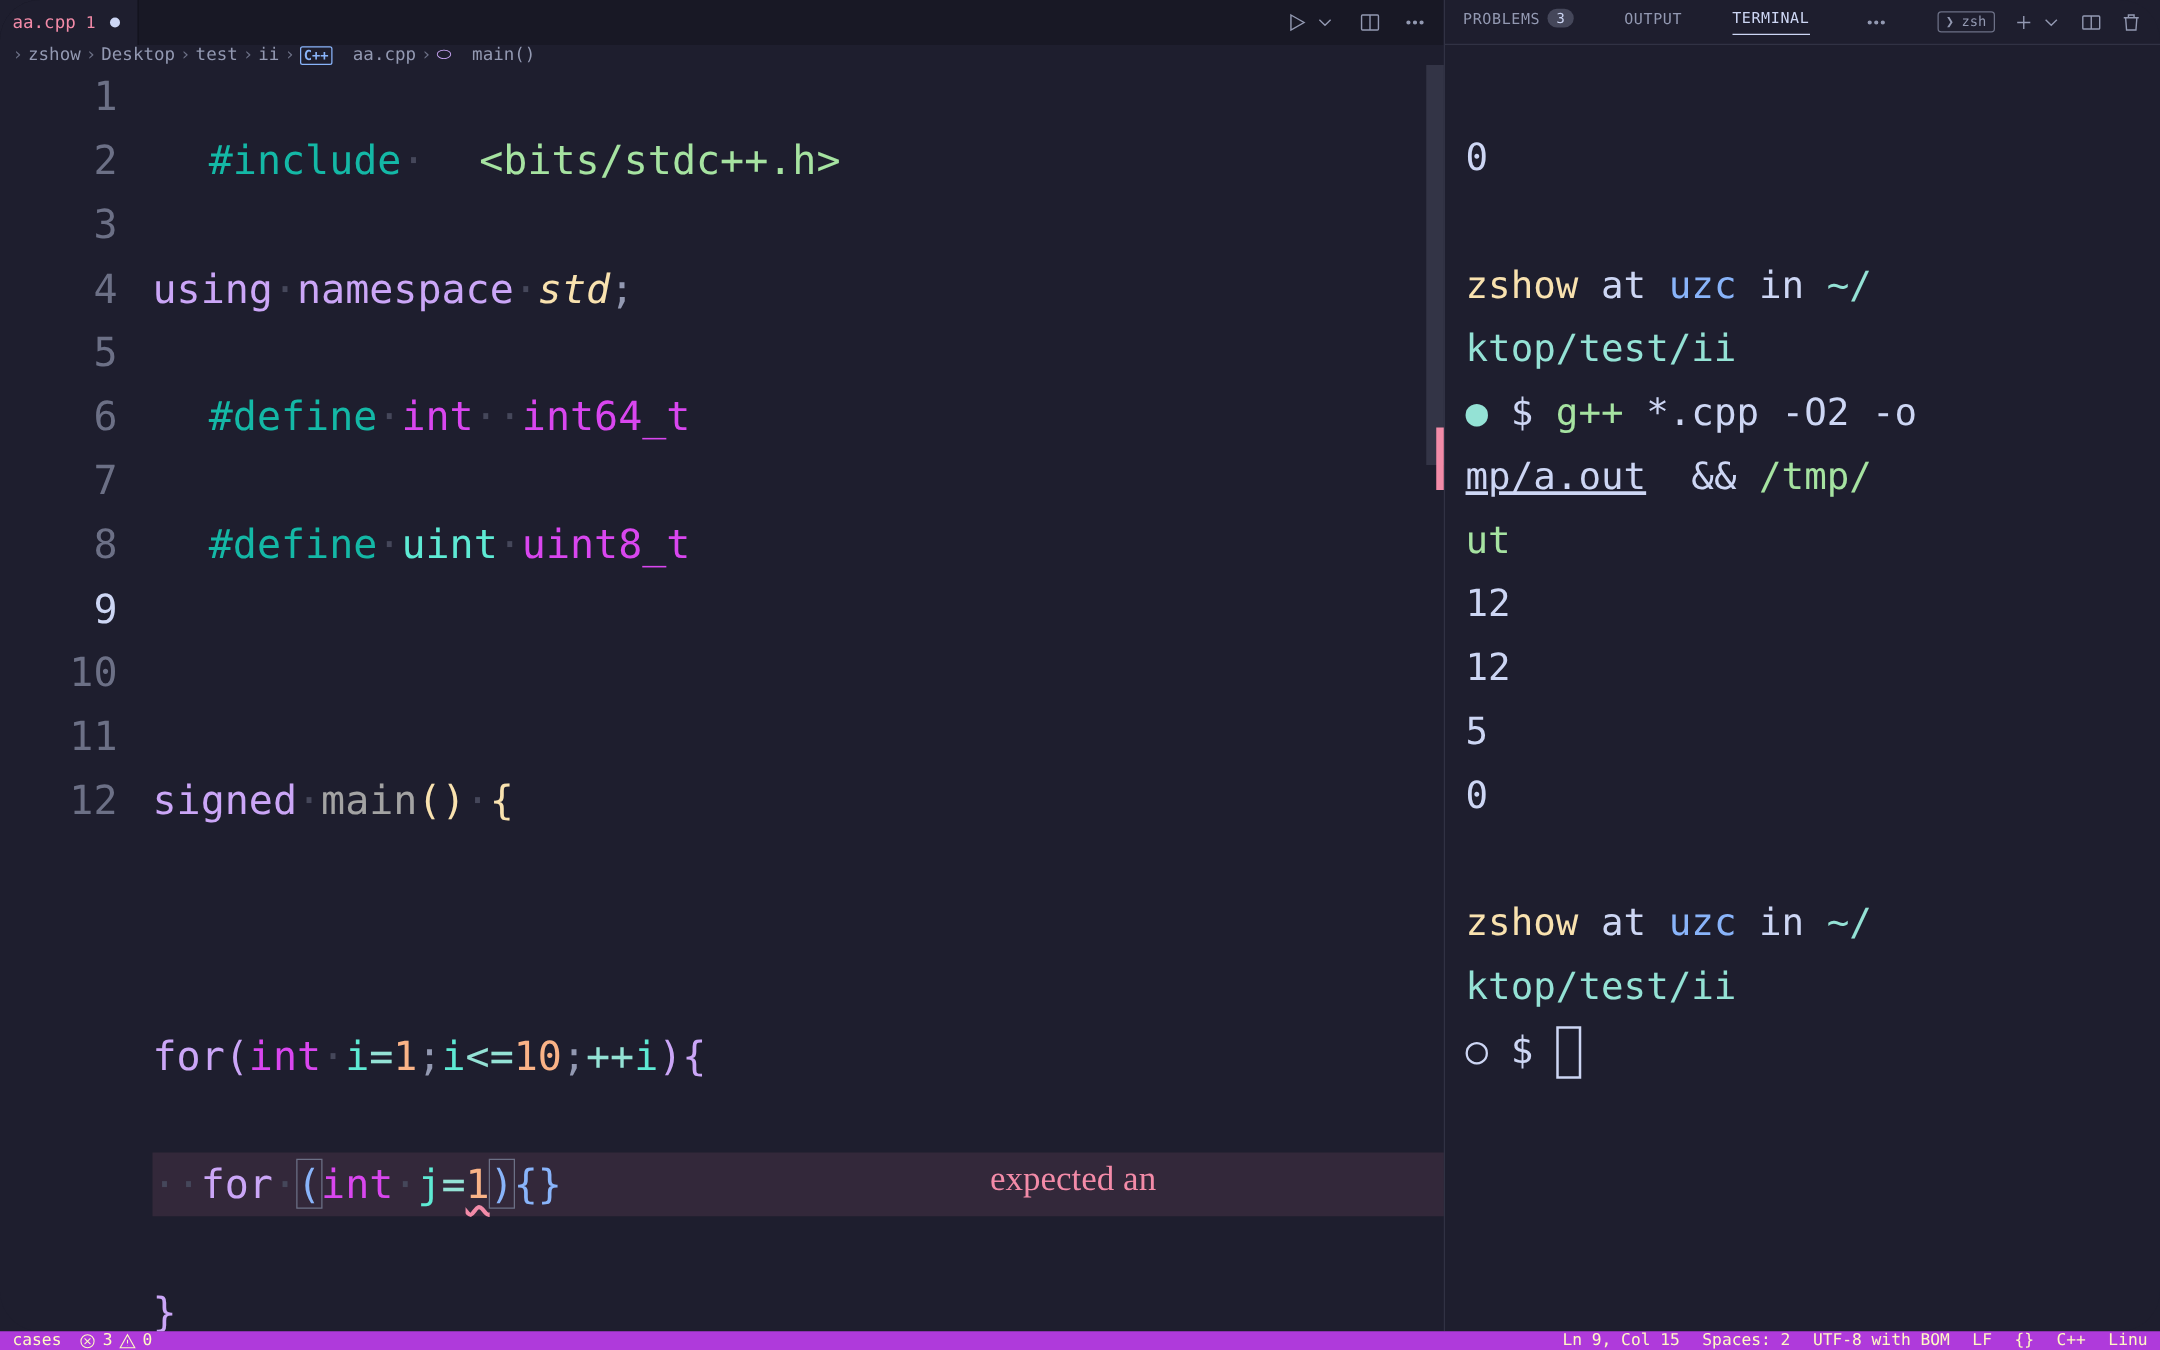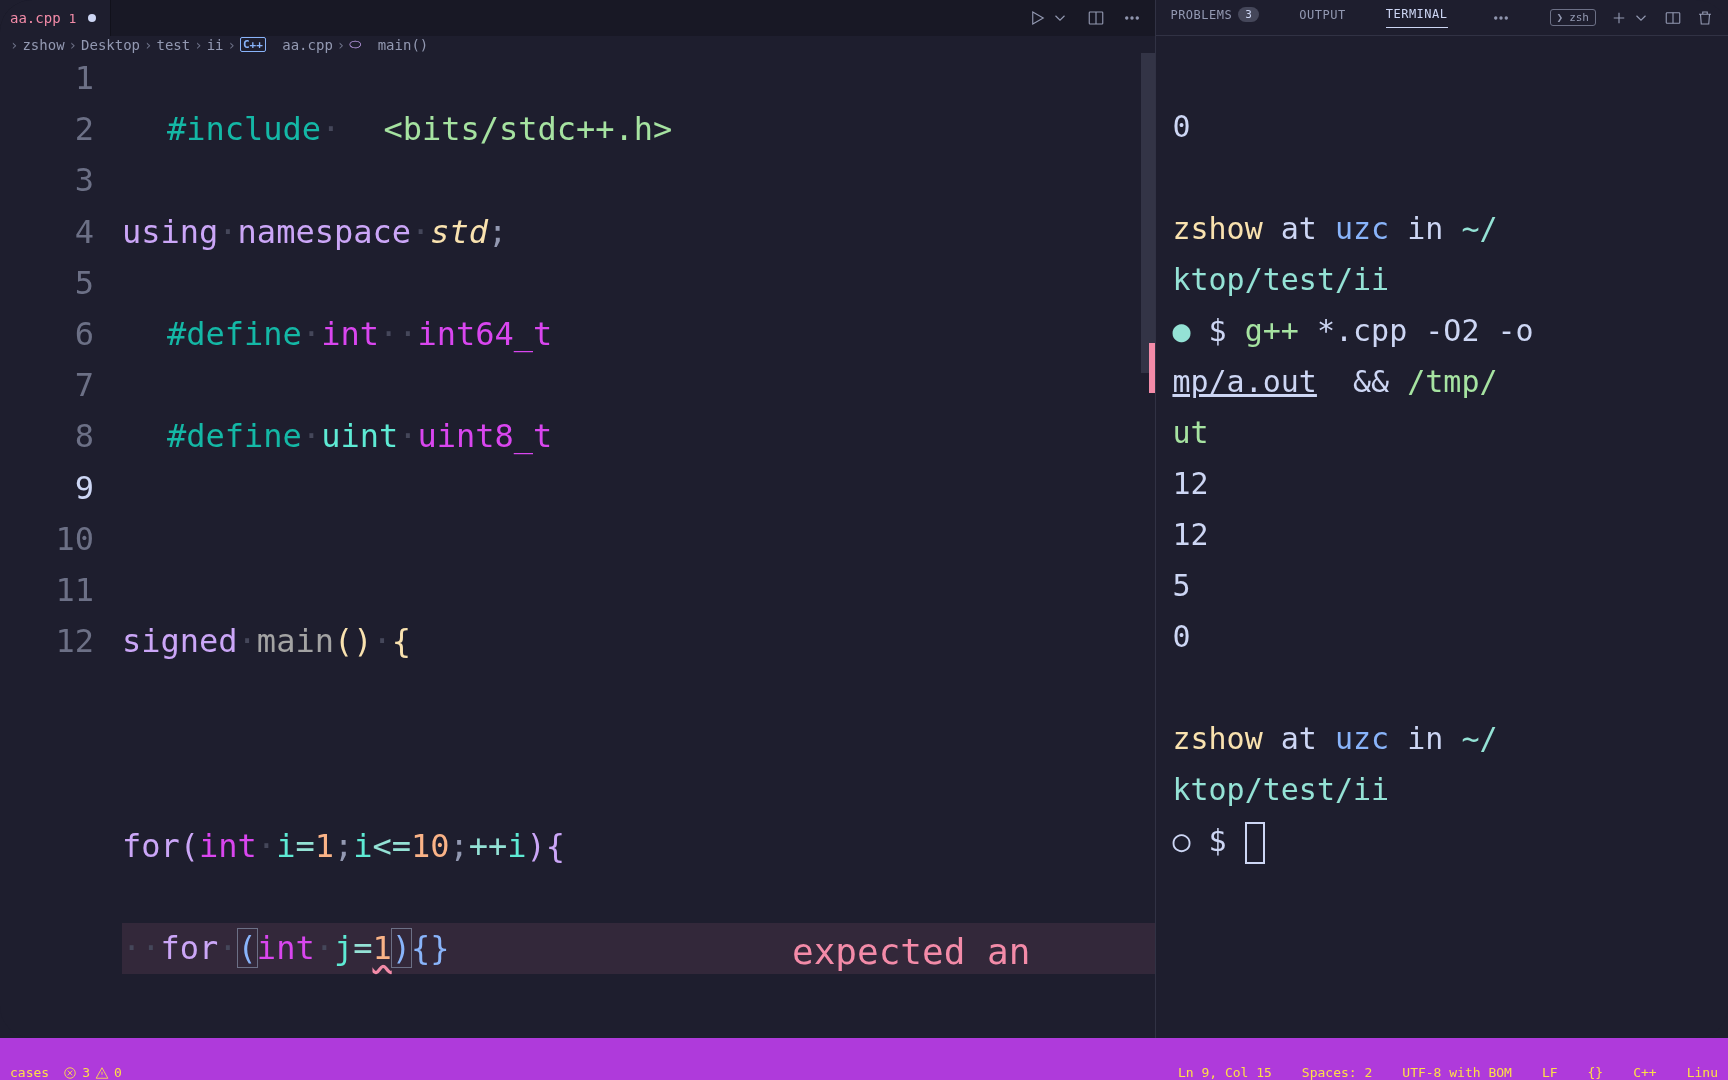--- a/index.html
+++ b/index.html
@@ -43,21 +43,21 @@
 .fn-icon { color: #cba6f7; }
 
 
 .editor { flex: 1; display: flex; position: relative; font-size: 32px; line-height: 1.6; }
 .gutter { width: 122px; text-align: right; padding-right: 28px; color: #6c7086; user-select: none; }
 .gutter .cur { color: #cdd6f4; }
 .code { flex: 1; white-space: pre; position: relative; }
 .ln { height: 51.2px; }
 .code .ln { position: relative; }
 .errline { background: rgba(243, 139, 168, 0.10); }
-.errmsg { position: absolute; left: 670px; top: 0; color: #f38ba8; font-size: 36px; white-space: nowrap; overflow: hidden; }
+.errmsg { position: absolute; left: 670px; top: 0; color: #f38ba8; font-size: 28px; white-space: nowrap; overflow: hidden; font-family: Liberation Serif, serif; }
 
 
 .t-inc { color: #14b8a6; margin-left: 45px; }
 .t-incpath { color: #a6e3a1; margin-left: 43px; }
 .t-key { color: #cba6f7; }
 .t-ns { color: #f9e2af; font-style: italic; }
 .t-type { color: #d946ef; }
 .t-fn { color: #a3a3a3; }
 .t-num { color: #fab387; }
 .t-var { color: #5eead4; }
@@ -85,23 +85,23 @@
 .t-yellow { color: #f9e2af; }
 .t-blue { color: #89b4fa; }
 .t-cyan { color: #94e2d5; }
 .t-green { color: #a6e3a1; }
 .t-white { color: #cdd6f4; }
 .bullet { color: #94e2d5; }
 .underline { text-decoration: underline; }
 .term-cursor { display: inline-block; width: 20px; height: 42px; border: 2px solid #cdd6f4; vertical-align: middle;}
 
 
-.statusbar { height: 42px; background: #af3adb; color: #fde047; display: flex; align-items: flex-end; font-size: 13px; padding: 0 10px; gap: 16px;}
+.statusbar { height: 15px; background: #af3adb; color: #fef9c3; display: flex; align-items: flex-start; font-size: 13px; padding: 0 10px; gap: 16px;}
 .status-left { display: flex; align-items: center; gap: 14px; }
-.status-right { margin-left: auto; display: flex; align-items: center; gap: 30px;}
+.status-right { margin-left: auto; display: flex; align-items: center; gap: 18px;}
 .sb-item { display: flex; align-items: center; gap: 5px; }
 svg { stroke: currentColor; fill: none; stroke-width: 1.5; }
 </style>
 </head>
 <body>
 
 <div class="top">
 
   <div class="editor-pane">
 

